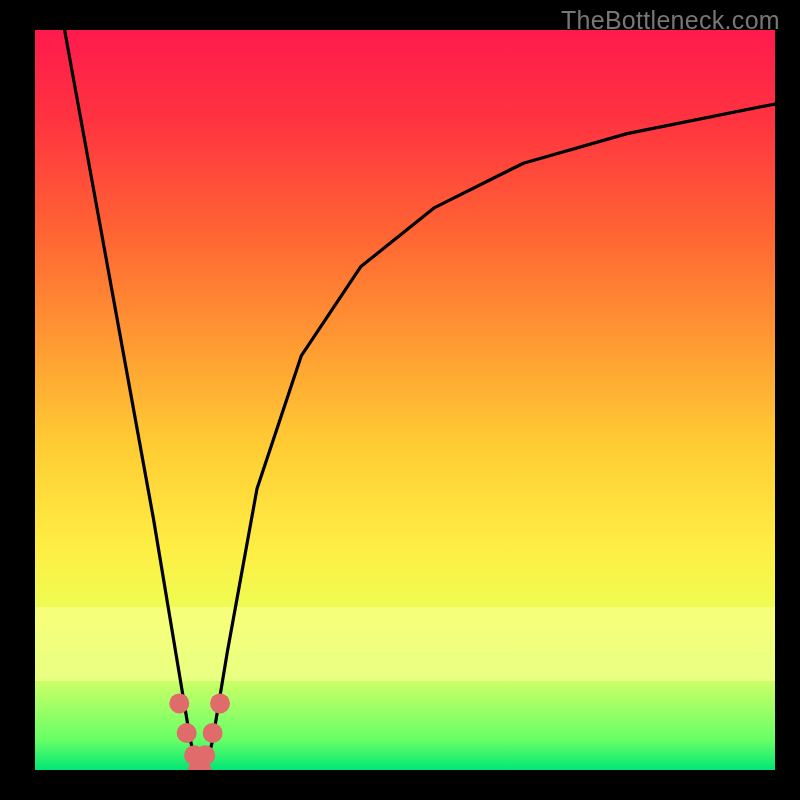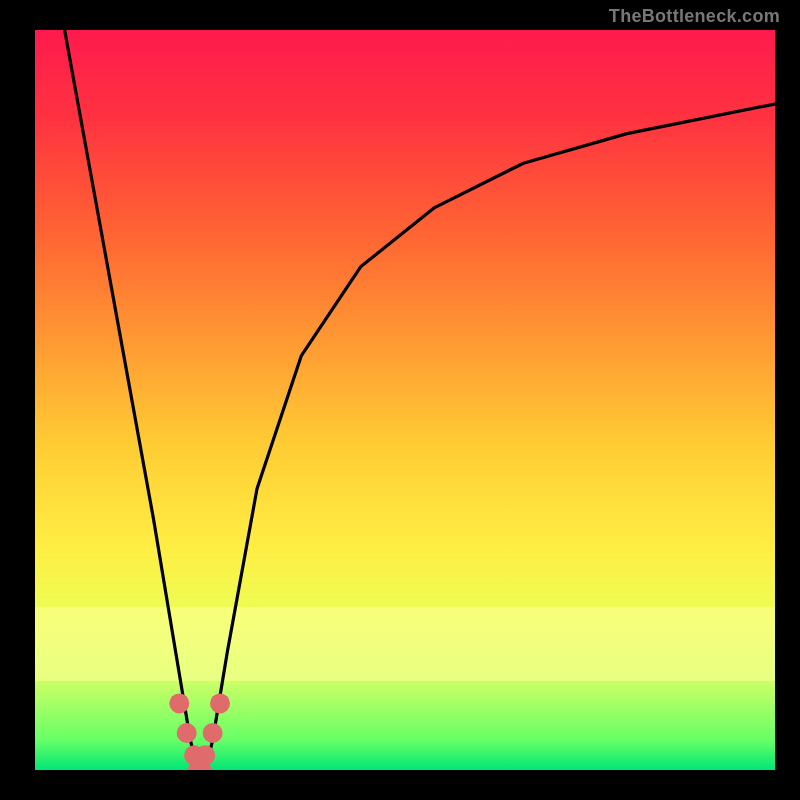--- a/index.html
+++ b/index.html
@@ -43,22 +43,22 @@
     width: 100%;
     top: 78%;
     height: 10%;
     background: rgba(255, 255, 153, 0.55);
   }
   .watermark {
     position: absolute;
     top: 6px;
     right: 20px;
     color: #777;
-    font-size: 18px;
-    font-weight: 700;
+    font-size: 25px;
+    font-weight: 400;
     letter-spacing: 0.3px;
   }
   svg.curve {
     position: absolute;
     left: 0;
     top: 0;
     width: 100%;
     height: 100%;
   }
 </style>

